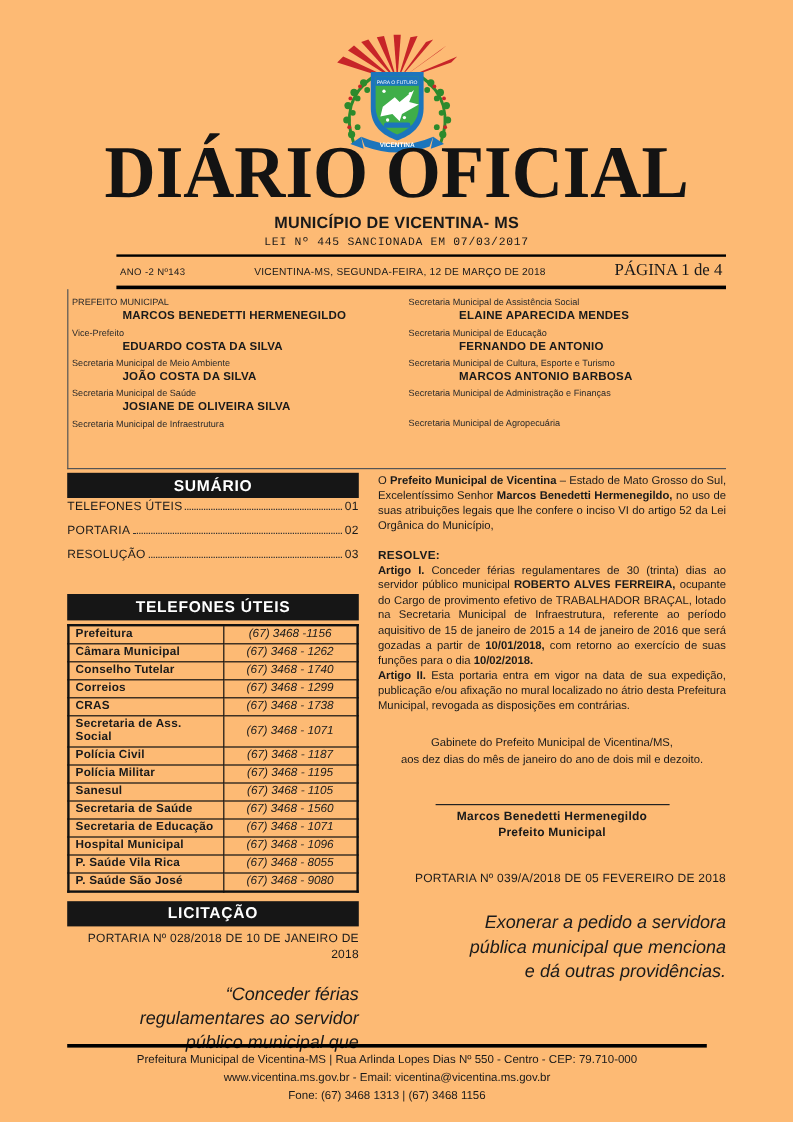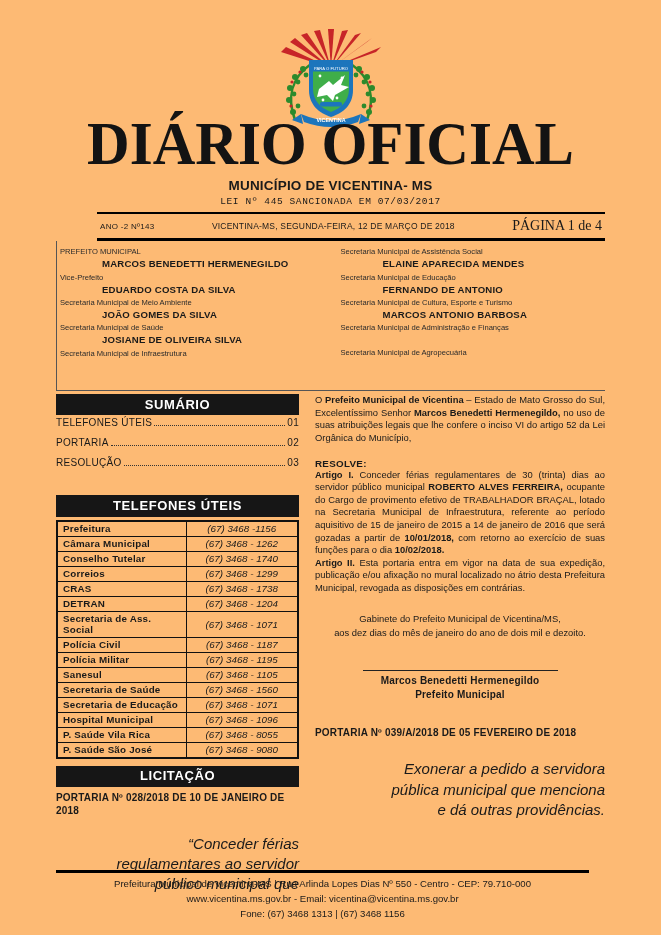--- a/index.html
+++ b/index.html
@@ -53,21 +53,21 @@
   .toc-row { display:flex; align-items:baseline; font-size:10px; height:20px; letter-spacing:0.3px; }
   .toc-dots { flex:1; border-bottom:1.7px dotted #333; margin:0 2px 3px 2px; }
 
   .phones-bar { margin-top:18px; }
   table.phones { border-collapse:collapse; width:100%; margin-top:3px; border:2px solid #111; }
   table.phones td { border:1.6px solid #111; padding:1.5px 5px; }
   td.ph-name  { font-weight:bold; font-size:9.8px; letter-spacing:0.2px; }
   td.ph-num   { font-style:italic; font-size:9.8px; text-align:center; width:112px; }
 
   .licitacao-bar { margin-top:7px; }
-  .center-b { font-weight:bold; text-align:left; font-size:10px; line-height:1.35; margin-top:4px; letter-spacing:0.2px; }
+  .center-b { font-weight:normal; text-align:right; font-size:10px; line-height:1.35; margin-top:4px; letter-spacing:0.2px; }
   .quote {
     font-style:italic; font-size:15px; line-height:1.35; text-align:right;
     margin-left:auto; margin-top:16px;
   }
   .quote-028 { width:205px; }
   .quote-039 { width:225px; margin-top:20px; }
 
   
   .cont-line { font-style:italic; font-size:9.7px; text-align:right; margin-top:2px; }
   p.body { font-size:9.4px; line-height:1.34; text-align:justify; margin:0; }
@@ -174,21 +174,21 @@
         <div class="off-entry">
           <div class="off-role">PREFEITO MUNICIPAL</div>
           <div class="off-name">MARCOS BENEDETTI HERMENEGILDO</div>
         </div>
         <div class="off-entry">
           <div class="off-role">Vice-Prefeito</div>
           <div class="off-name">EDUARDO COSTA DA SILVA</div>
         </div>
         <div class="off-entry">
           <div class="off-role">Secretaria Municipal de Meio Ambiente</div>
-          <div class="off-name">JOÃO GOMES DA SILVA</div>
+          <div class="off-name">JOÃO COSTA DA SILVA</div>
         </div>
         <div class="off-entry">
           <div class="off-role">Secretaria Municipal de Saúde</div>
           <div class="off-name">JOSIANE DE OLIVEIRA SILVA</div>
         </div>
         <div class="off-entry">
           <div class="off-role">Secretaria Municipal de Infraestrutura</div>
         </div>
       </div>
       <div>
@@ -254,24 +254,20 @@
             </tr>
             <tr>
               <td class="ph-name">Correios</td>
               <td class="ph-num">(67) 3468 - 1299</td>
             </tr>
             <tr>
               <td class="ph-name">CRAS</td>
               <td class="ph-num">(67) 3468 - 1738</td>
             </tr>
             <tr>
-              <td class="ph-name">DETRAN</td>
-              <td class="ph-num">(67) 3468 - 1204</td>
-            </tr>
-            <tr>
               <td class="ph-name">Secretaria de Ass. Social</td>
               <td class="ph-num">(67) 3468 - 1071</td>
             </tr>
             <tr>
               <td class="ph-name">Polícia Civil</td>
               <td class="ph-num">(67) 3468 - 1187</td>
             </tr>
             <tr>
               <td class="ph-name">Polícia Militar</td>
               <td class="ph-num">(67) 3468 - 1195</td>

